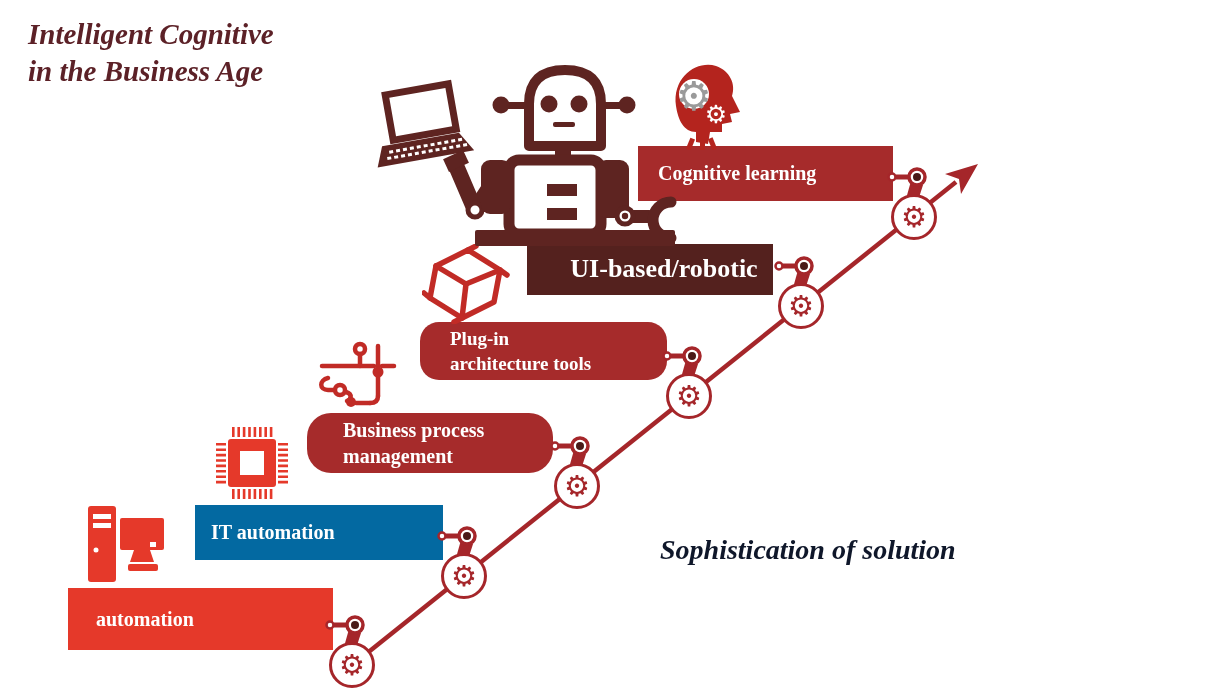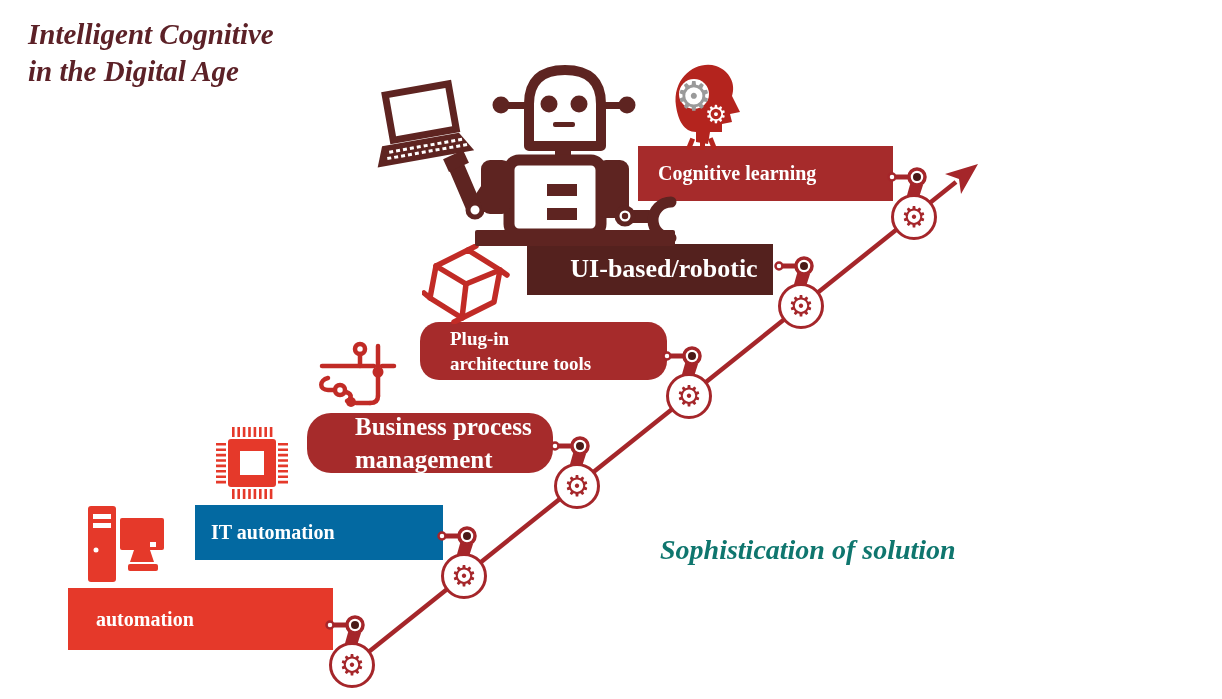--- a/index.html
+++ b/index.html
@@ -5,28 +5,28 @@
   html,body{margin:0;padding:0;background:#fff;}
   .canvas{position:relative;width:1222px;height:699px;background:#ffffff;overflow:hidden;
           font-family:"Liberation Serif",serif;}
   .overlay{position:absolute;left:0;top:0;width:1222px;height:699px;}
 
   .page-title{position:absolute;left:28px;top:16px;margin:0;font-size:29px;line-height:1.28;
               font-weight:bold;font-style:italic;color:#5c2127;}
   .page-title span{display:block;}
 
   .axis-label{position:absolute;left:660px;top:534px;font-size:28px;font-weight:bold;
-              font-style:italic;color:#0f766e;}
+              font-style:italic;color:#0f172a;}
 
   .box{position:absolute;box-sizing:border-box;color:#ffffff;font-weight:bold;
        display:flex;flex-direction:column;justify-content:center;font-family:Liberation Serif, serif;}
   .box .line{display:block;line-height:1.32;}
   .box-macro {left:68px; top:588px;width:265px;height:62px;background:#e5392a;padding-left:28px;font-size:20px;}
   .box-it    {left:195px;top:505px;width:248px;height:55px;background:#0369a1;padding-left:16px;font-size:20px;}
-  .box-bpm   {left:307px;top:413px;width:246px;height:60px;background:#a62b2b;padding-left:48px;font-size:25px;border-radius:24px;}
+  .box-bpm   {left:307px;top:413px;width:246px;height:60px;background:#a62b2b;padding-left:36px;font-size:20px;border-radius:24px;}
   .box-plugin{left:420px;top:322px;width:247px;height:58px;background:#a62b2b;padding-left:30px;font-size:19px;border-radius:19px;}
   .box-ui    {left:527px;top:244px;width:246px;height:51px;background:#54211e;font-size:26px;align-items:center;padding-left:28px;}
   .box-cog   {left:638px;top:146px;width:255px;height:55px;background:#a62b2b;padding-left:20px;font-size:20px;}
 
   .icon{position:absolute;}
   .icon-computer{left:80px; top:506px;}
   .icon-chip    {left:212px;top:424px;}
   .icon-bpm     {left:316px;top:340px;}
   .icon-cube    {left:422px;top:244px;}
   .icon-robot   {left:375px;top:58px;}
@@ -47,21 +47,21 @@
 
 <div class="canvas">
 
   <svg class="overlay" viewBox="0 0 1222 699">
     <line x1="346" y1="670" x2="956" y2="182" stroke="#a5262a" stroke-width="4.5"></line>
     <polygon points="978,164 961,194 959,179 945,174" fill="#a5262a"></polygon>
   </svg>
 
   <h1 class="page-title">
     <span>Intelligent Cognitive</span>
-    <span>in the Digital Age</span>
+    <span>in the Business Age</span>
   </h1>
 
   <div class="axis-label">Sophistication of solution</div>
 
   <div class="box box-macro">
     <span class="line">automation</span>
   </div>
   <div class="box box-it">
     <span class="line">IT automation</span>
   </div>

